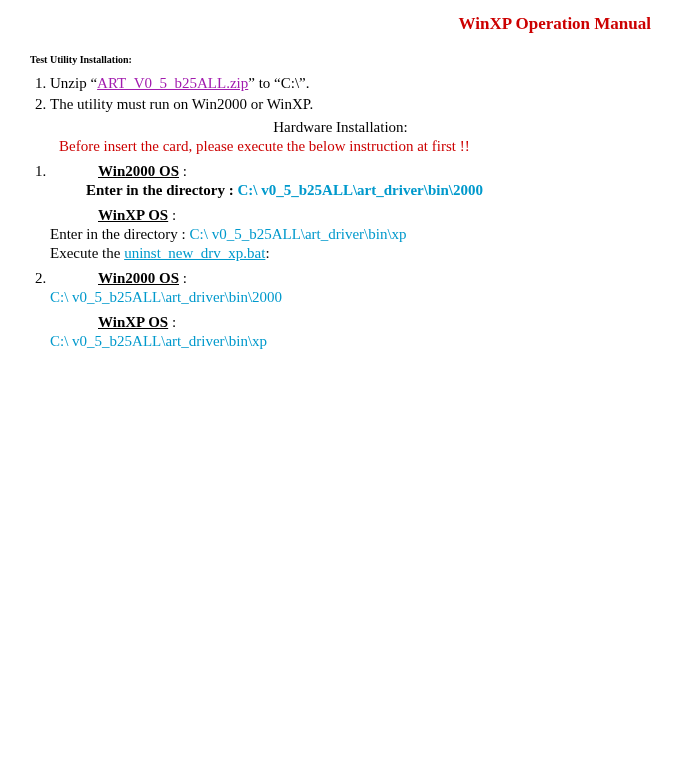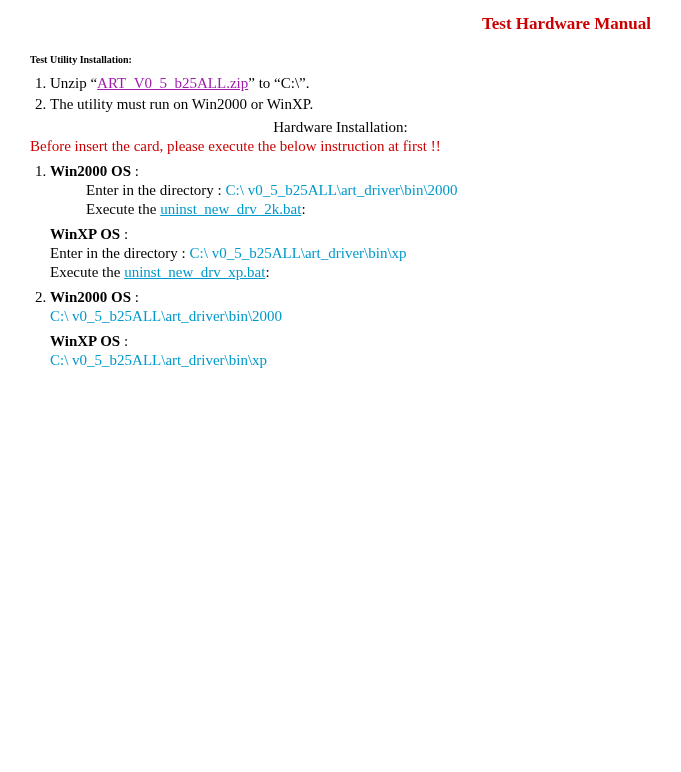--- a/index.html
+++ b/index.html
@@ -40,48 +40,52 @@
     ol.main-list > li {
       margin-bottom: 4px;
     }
     .blue-link {
       color: #a21caf;
       text-decoration: underline;
     }
     .red-warning {
       color: #cc0000;
       margin-bottom: 4px;
+      margin-left: 29px;
     }
     .os-heading {
       font-weight: bold;
+      text-decoration: underline;
       margin-top: 4px;
       margin-bottom: 2px;
       display: inline-block;
+      margin-left: 48px;
     }
     .indent-1 {
       padding-left: 36px;
+      font-weight: bold;
     }
     .cyan-path {
       color: #0099cc;
     }
     .cyan-link {
       color: #0099cc;
       text-decoration: underline;
     }
     .normal-line {
       margin-bottom: 2px;
     }
     .os-section {
       margin-bottom: 4px;
     }
   </style>
 </head>
 <body>
 
-<div class="page-title">Test Hardware Manual</div>
+<div class="page-title">WinXP Operation Manual</div>
 
 <div class="section-heading">Test Utility Installation:</div>
 
 <ol class="main-list">
   <li>
     <span>Unzip “</span><a class="blue-link">ART_V0_5_b25ALL.zip</a><span>” to “C:\”.</span>
   </li>
   <li>
     <span>The utility must run on Win2000 or WinXP.</span>
   </li>
@@ -90,23 +94,20 @@
 <div class="content-block normal-line">Hardware Installation:</div>
 
 <div class="red-warning">Before insert the card, please execute the below instruction at first !!</div>
 
 <ol class="main-list" start="1">
   <li>
     <div class="os-section">
       <span class="os-heading">Win2000 OS</span><span> :</span>
       <div class="indent-1 normal-line">
         <span>Enter in the directory : </span><span class="cyan-path">C:\ v0_5_b25ALL\art_driver\bin\2000</span>
-      </div>
-      <div class="indent-1 normal-line">
-        <span>Execute the </span><span class="cyan-link">uninst_new_drv_2k.bat</span><span>:</span>
       </div>
     </div>
 
     <div class="os-section">
       <span class="os-heading">WinXP OS</span><span> :</span>
       <div class="normal-line">
         <span>Enter in the directory : </span><span class="cyan-path">C:\ v0_5_b25ALL\art_driver\bin\xp</span>
       </div>
       <div class="normal-line">
         <span>Execute the </span><span class="cyan-link">uninst_new_drv_xp.bat</span><span>:</span>

